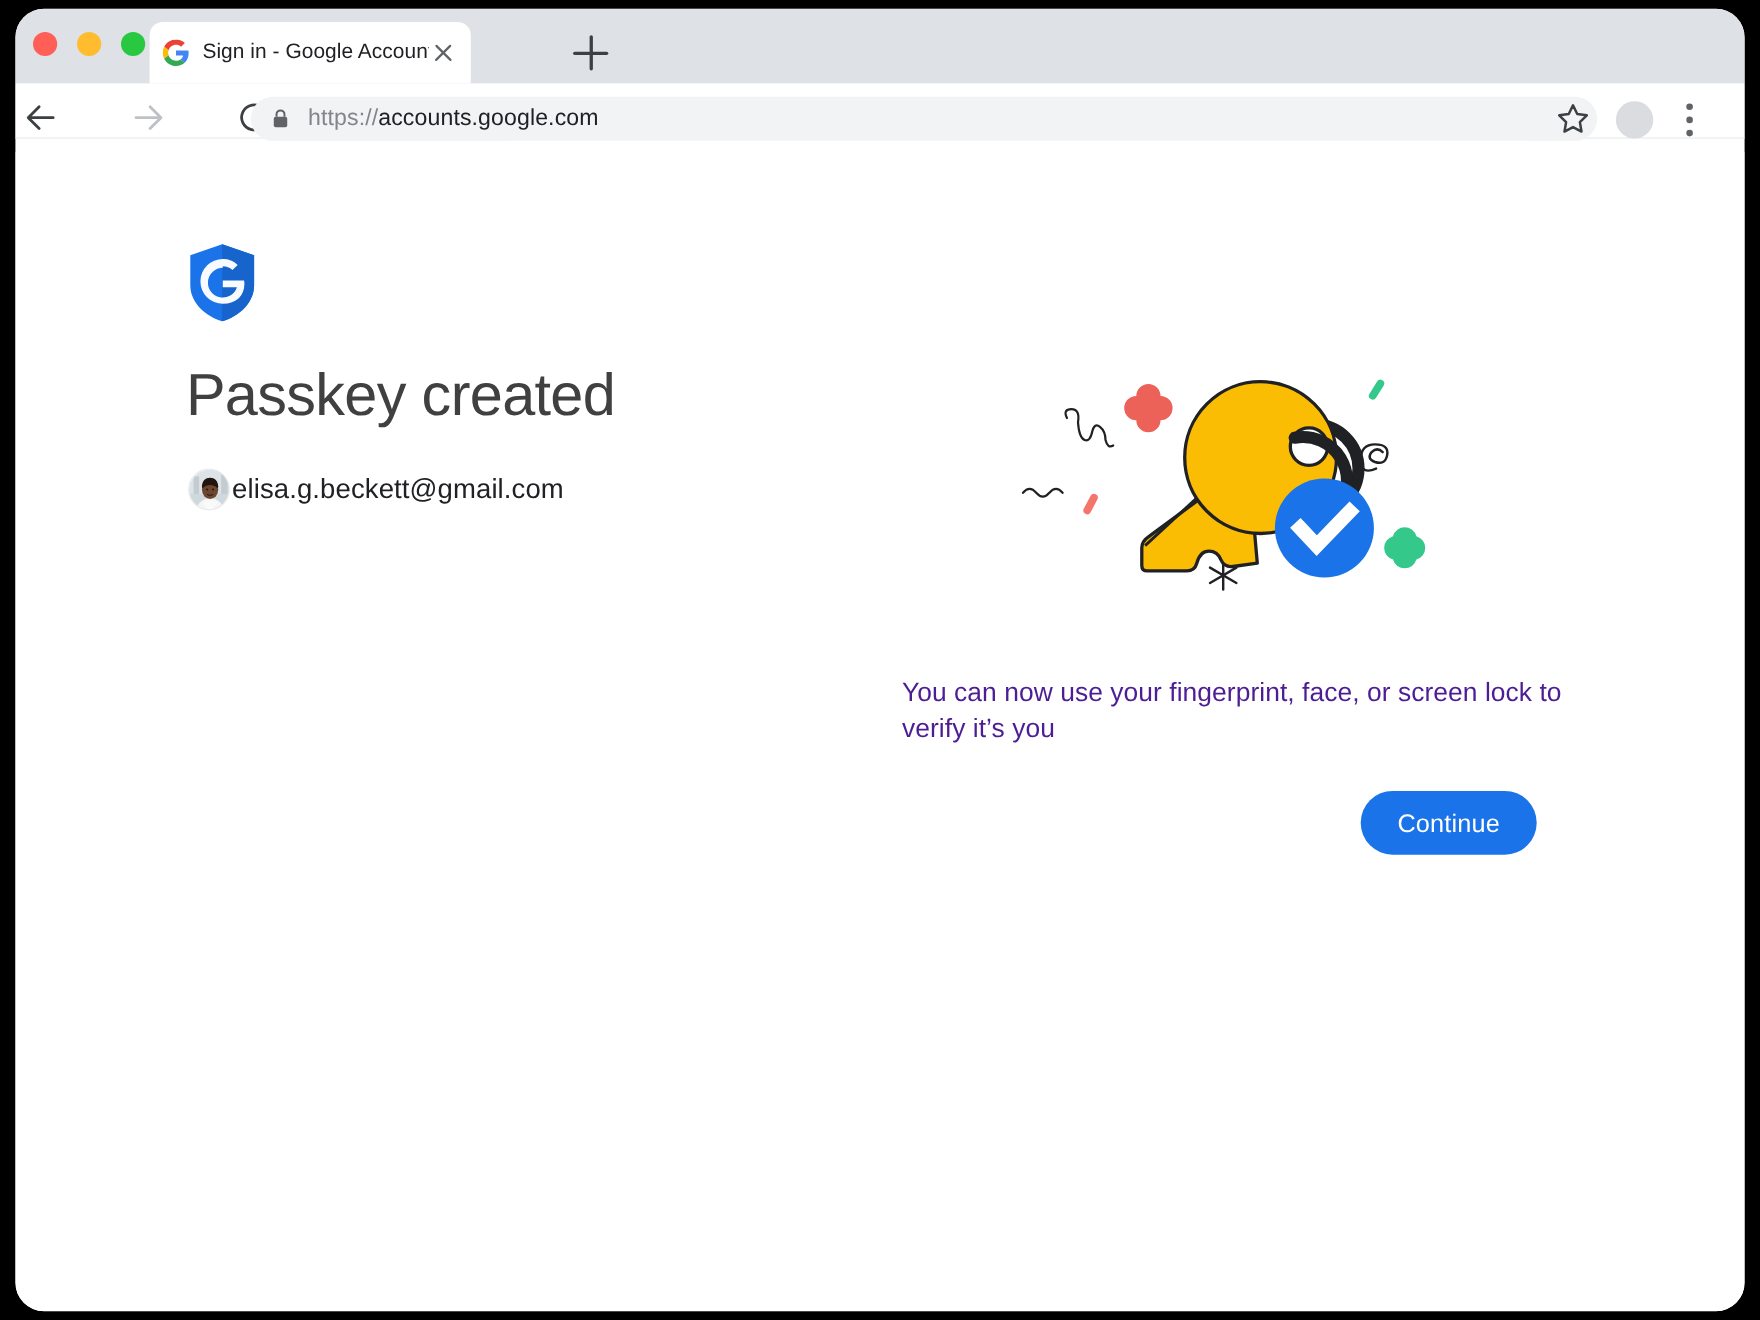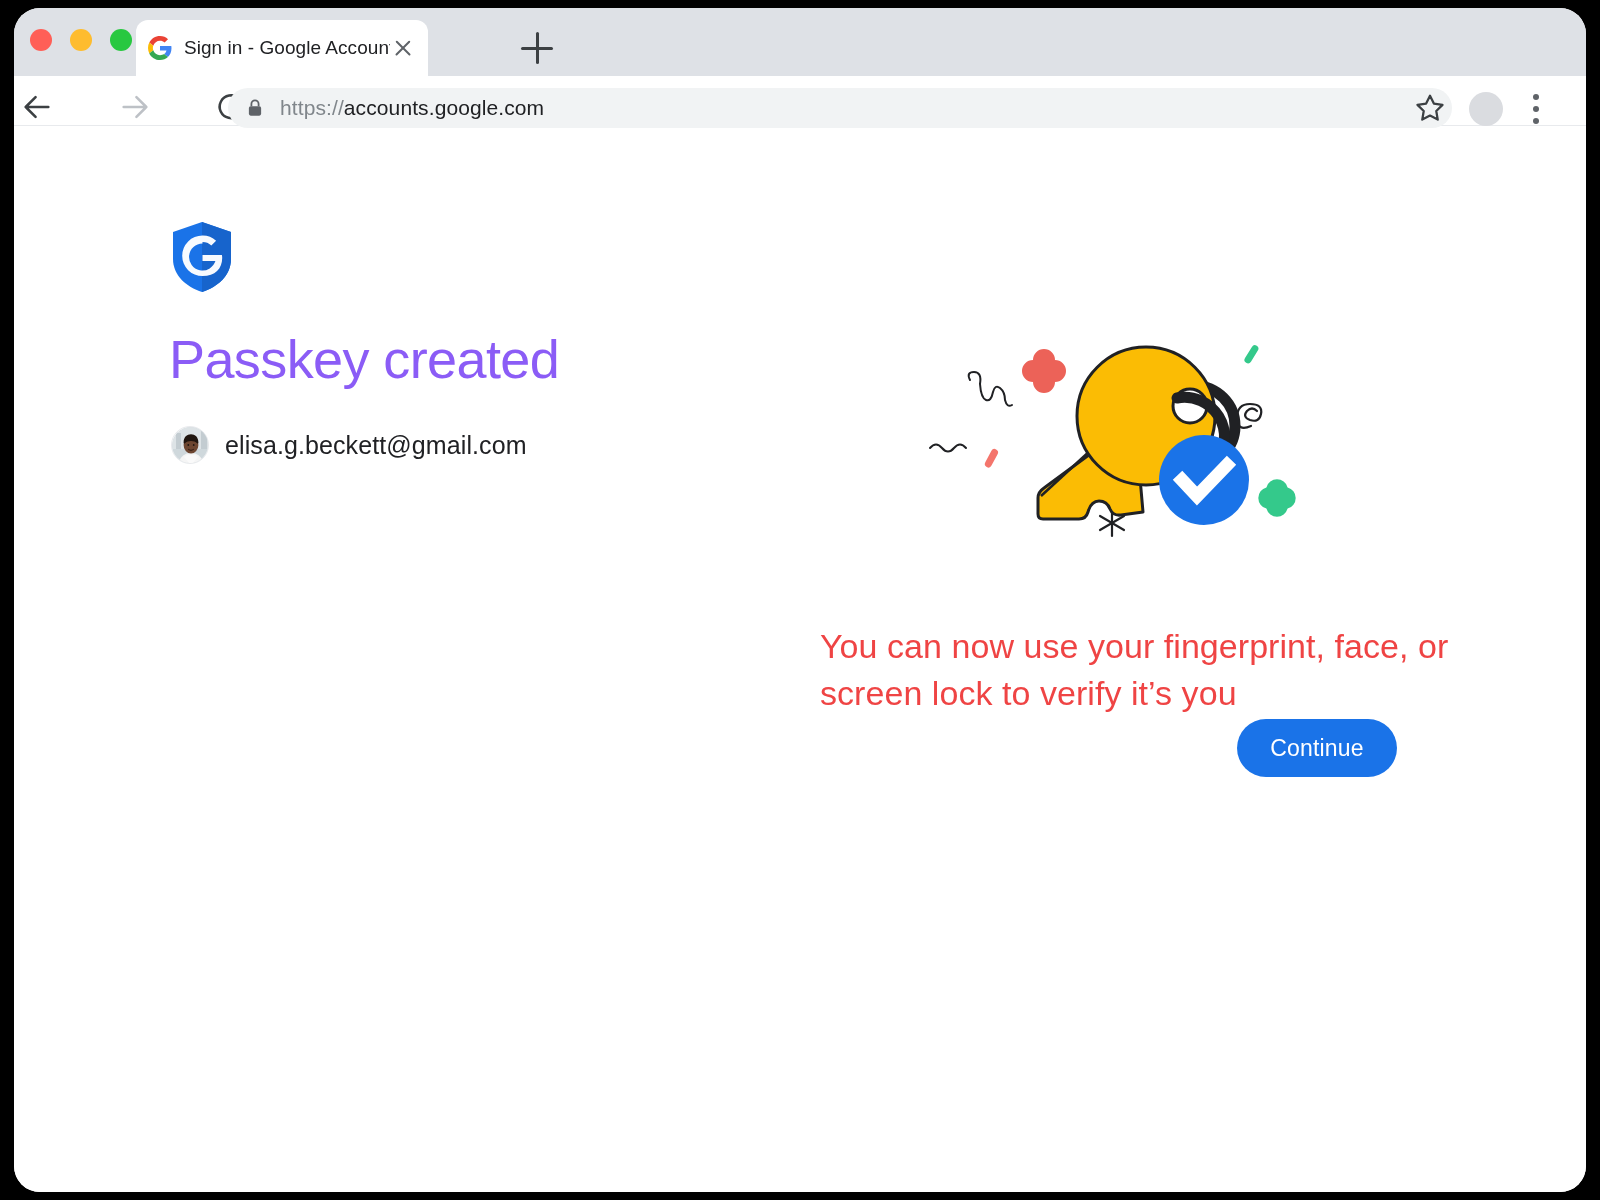--- a/index.html
+++ b/index.html
@@ -198,21 +198,21 @@
     width: 62px;
     height: 72px;
   }
 
   .headline {
     position: absolute;
     left: 155px;
     top: 190px;
     font-size: 54px;
     font-weight: 400;
-    color: #8b5cf6;
+    color: #404040;
     letter-spacing: -0.6px;
     margin: 0;
     white-space: nowrap;
   }
 
   .account-row {
     position: absolute;
     left: 157px;
     top: 288px;
     display: flex;
@@ -220,43 +220,43 @@
   }
   .account-avatar {
     width: 38px; height: 38px;
     border-radius: 50%;
     overflow: hidden;
     flex: 0 0 auto;
     border: 1px solid #e8eaed;
     box-sizing: border-box;
   }
   .account-email {
-    margin-left: 16px;
+    margin-left: 2px;
     font-size: 25px;
     color: #202124;
     letter-spacing: 0.1px;
     white-space: nowrap;
   }
 
   .illustration {
     position: absolute;
     left: 880px;
     top: 190px;
     width: 460px;
     height: 250px;
   }
 
   .body-text {
     position: absolute;
     left: 806px;
     top: 451px;
     width: 630px;
-    font-size: 34px;
+    font-size: 24px;
     line-height: 1.38;
-    color: #ef4444;
+    color: #4c1d95;
     letter-spacing: 0.05px;
   }
 
   .continue-button {
     position: absolute;
     left: 1223px;
     top: 581px;
     width: 160px;
     height: 58px;
     background: #1a73e8;

